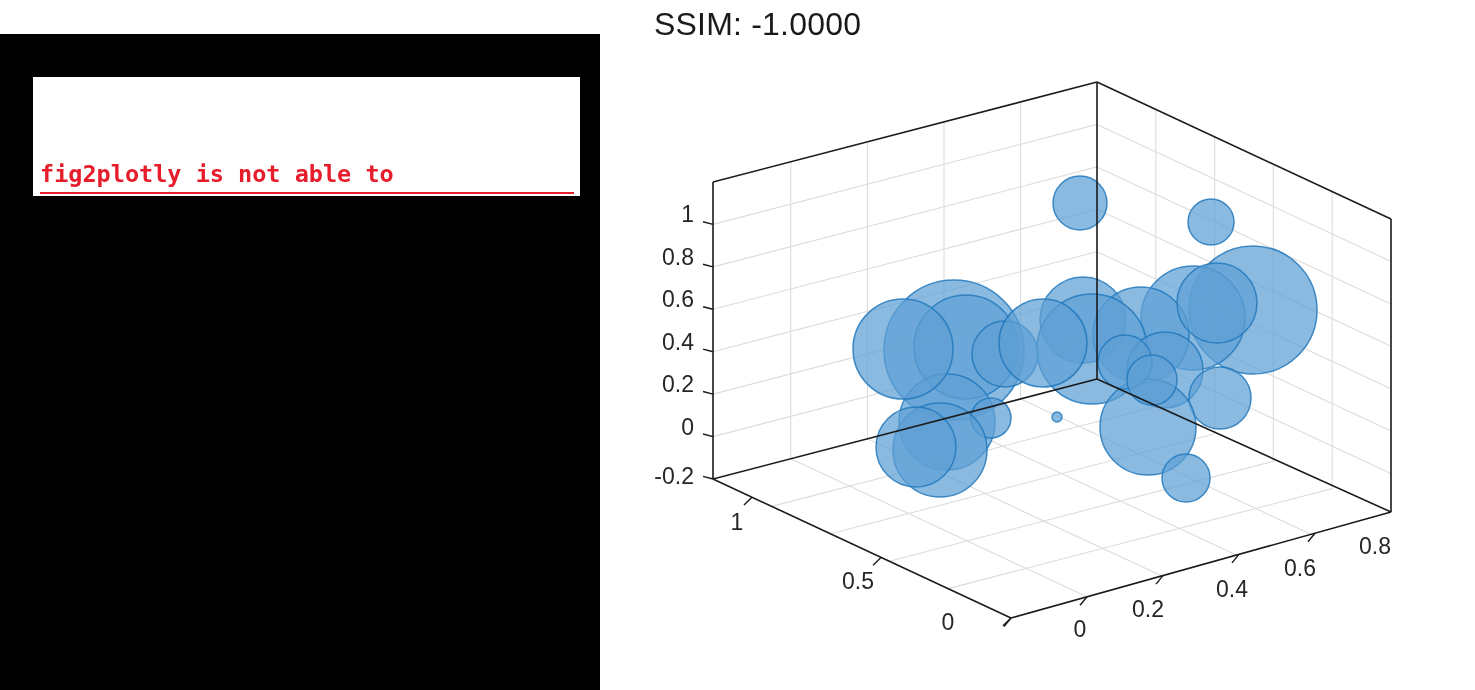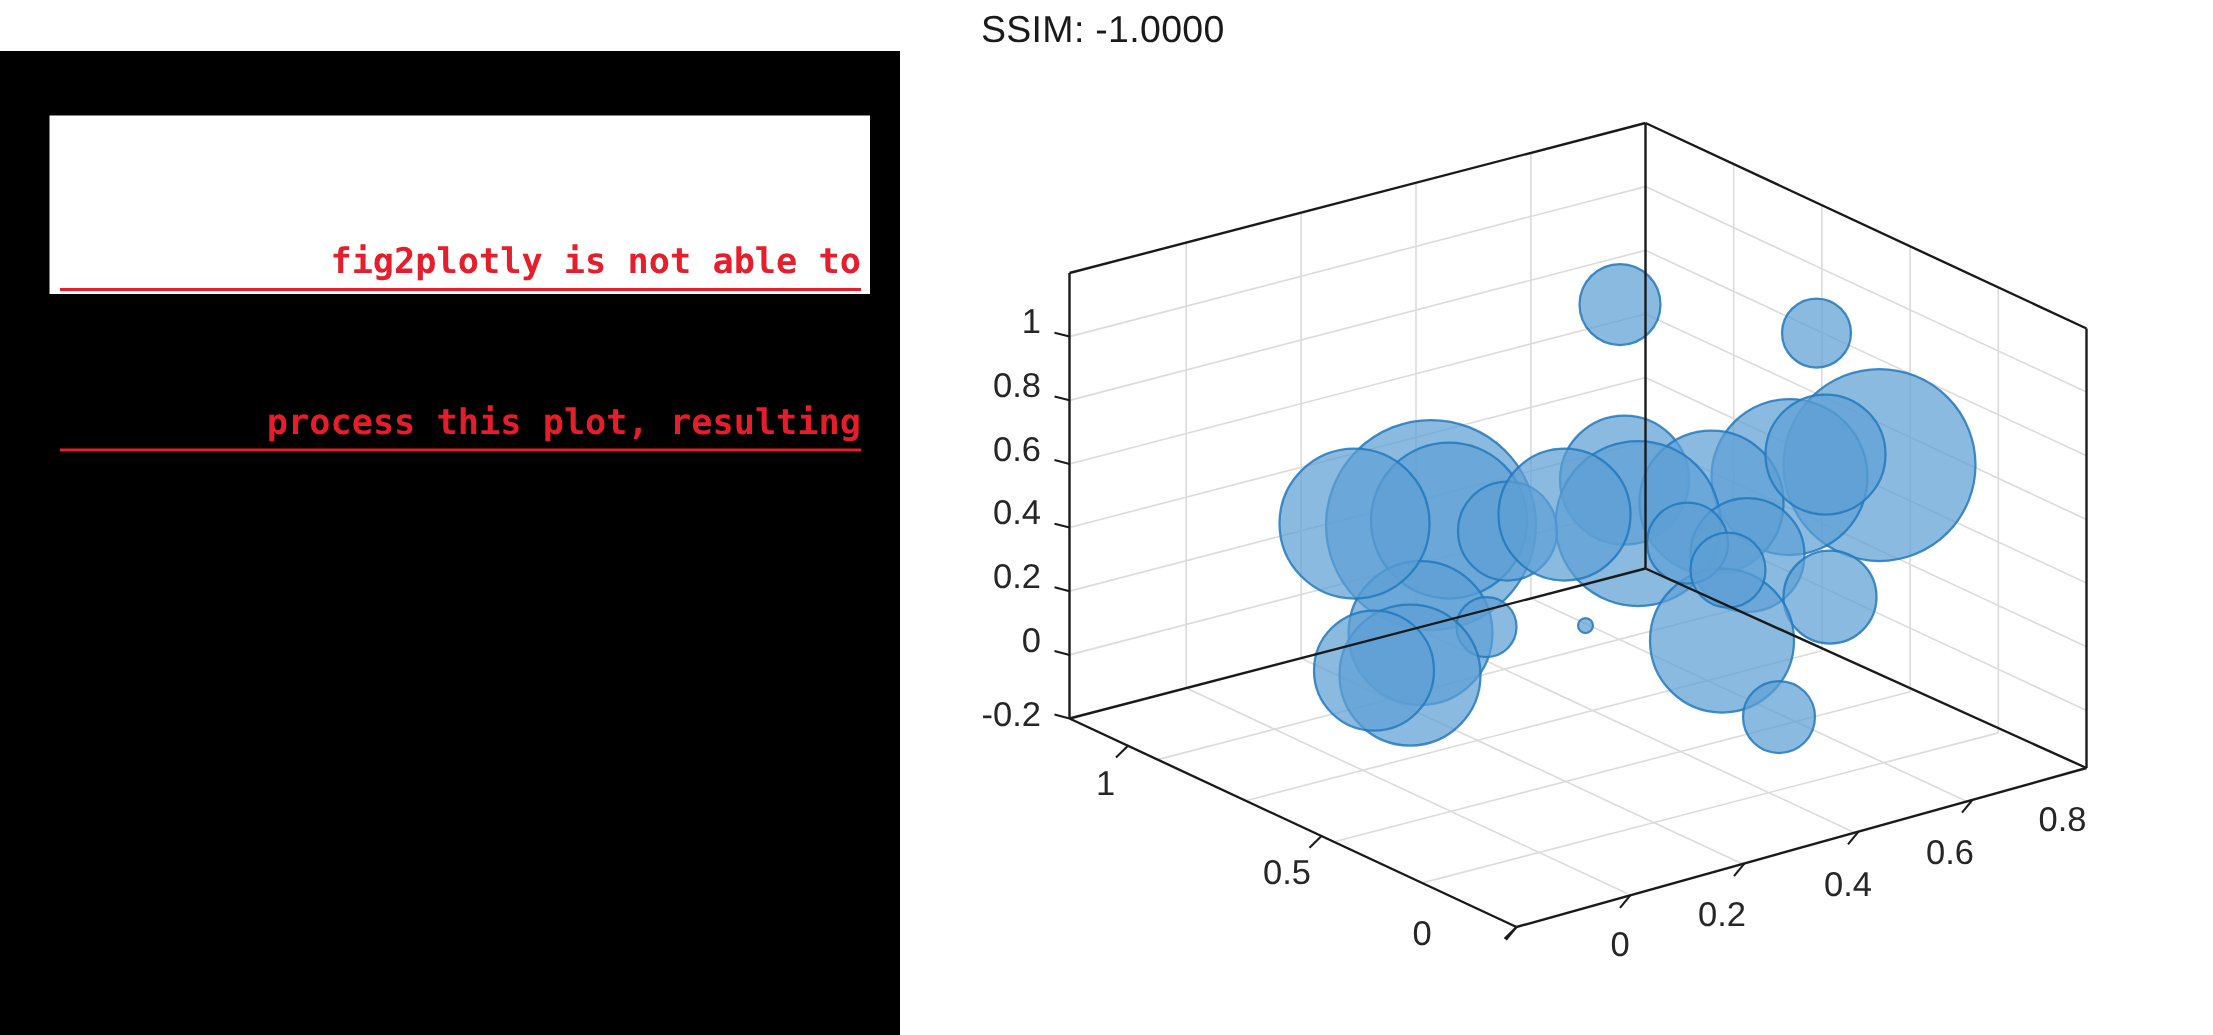--- a/index.html
+++ b/index.html
@@ -18,21 +18,20 @@
   }
 
   
   #black-panel {
     position: absolute;
     left: 0;
     top: 34px;
     width: 600px;
     height: 656px;
     background: #000000;
-    text-align: right;
   }
   #error-box {
     position: absolute;
     left: 33px;
     top: 43px;
     width: 547px;
     height: 119px;
     background: #ffffff;
     box-sizing: border-box;
   }
@@ -55,21 +54,21 @@
     width: 100%;
     box-sizing: border-box;
   }
 
   
   #ssim-label {
     position: absolute;
     left: 654px;
     top: 6px;
     font-family: "Liberation Sans", sans-serif;
-    font-size: 25px;
+    font-size: 32px;
     color: #1a1a1a;
     letter-spacing: 0.2px;
     white-space: nowrap;
   }
 
   
   #plot-svg {
     position: absolute;
     left: 0;
     top: 0;
@@ -84,21 +83,20 @@
 </style>
 </head>
 <body>
 
 <div id="root">
 
   <div id="black-panel">
     <div id="error-box">
       <div id="error-text">
         <span class="uline">fig2plotly is not able to</span>
-        <span class="uline">process this plot, resulting</span>
       </div>
     </div>
   </div>
 
   <div id="ssim-label">SSIM: -1.0000</div>
 
   <svg id="plot-svg" viewBox="0 0 1475 690">
 
     <g>
       <polygon points="713,182 1097,82 1097,379 713,479" fill="#ffffff"></polygon>

